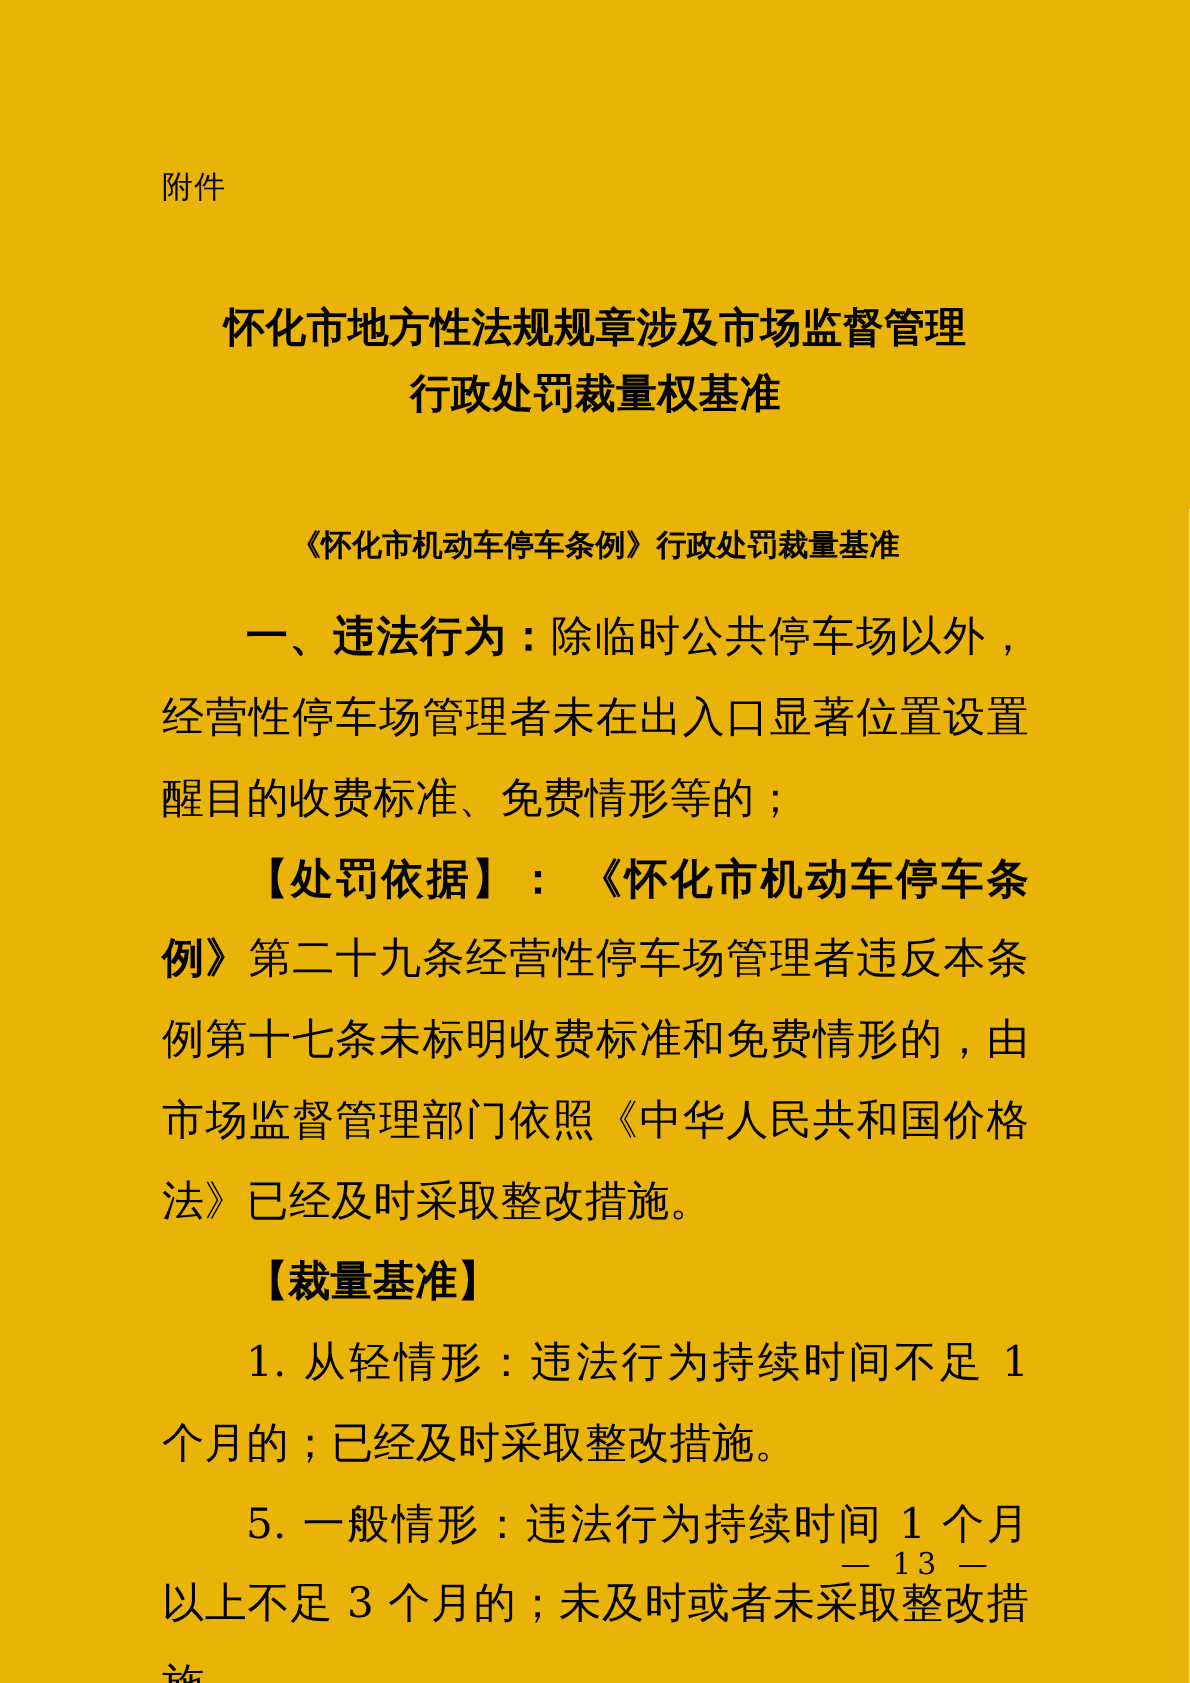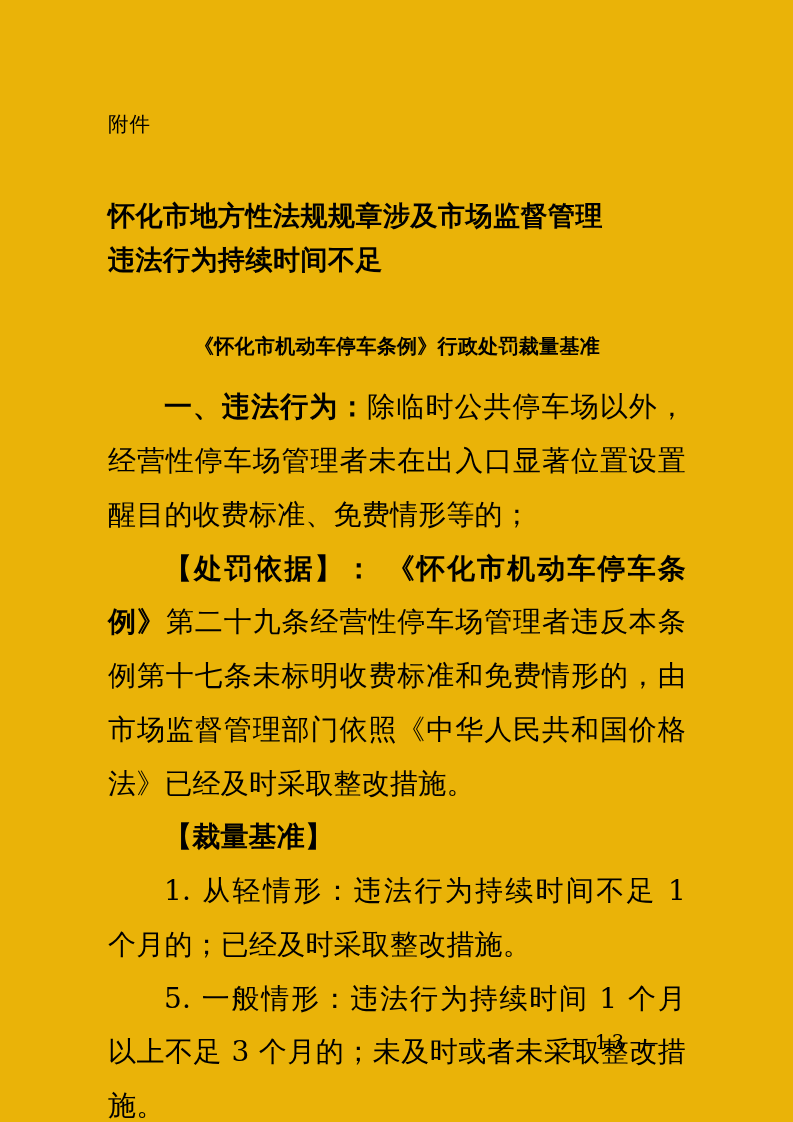--- a/index.html
+++ b/index.html
@@ -32,32 +32,32 @@
   .attachment-label {
     font-size: 20.5px;
     font-family: "DejaVu Sans", "Liberation Sans", sans-serif;
     font-weight: normal;
     letter-spacing: 1px;
     margin: 0 0 0 0;
     line-height: 1.6;
   }
   .doc-title {
     margin-top: 56px;
-    text-align: left;
+    text-align: center;
     font-size: 27px;
     font-weight: bold;
     line-height: 1.62;
     letter-spacing: 0.5px;
-    font-family: Liberation Mono, monospace;
+    font-family: Liberation Serif, serif;
   }
   .doc-title .line {
     display: block;
   }
   .section-title {
-    margin-top: 49px;
+    margin-top: 66px;
     text-align: center;
     font-size: 20px;
     font-weight: bold;
     font-family: "DejaVu Sans", "Liberation Sans", sans-serif;
     letter-spacing: 0.3px;
   }
   p.body-text {
     margin: 0;
     padding: 0;
     font-size: 28px;
@@ -94,21 +94,21 @@
 </head>
 <body>
 
 <div class="page">
   <div class="content">
 
     <div class="attachment-label">附件</div>
 
     <div class="doc-title">
       <span class="line">怀化市地方性法规规章涉及市场监督管理</span>
-      <span class="line">违法行为持续时间不足</span>
+      <span class="line">行政处罚裁量权基准</span>
     </div>
 
     <div class="section-title">《怀化市机动车停车条例》行政处罚裁量基准</div>
 
     <p class="body-text indent first-para"><span class="b">一、违法行为：</span><span>除临时公共停车场以外，经营性停车场管理者未在出入口显著位置设置醒目的收费标准、免费情形等的；</span></p>
 
     <p class="body-text indent"><span class="b">【处罚依据】： 《怀化市机动车停车条例》</span><span>第二十九条经营性停车场管理者违反本条例第十七条未标明收费标准和免费情形的，由市场监督管理部门依照《中华人民共和国价格法》已经及时采取整改措施。</span></p>
 
     <p class="body-text indent"><span class="b">【裁量基准】</span></p>
 

